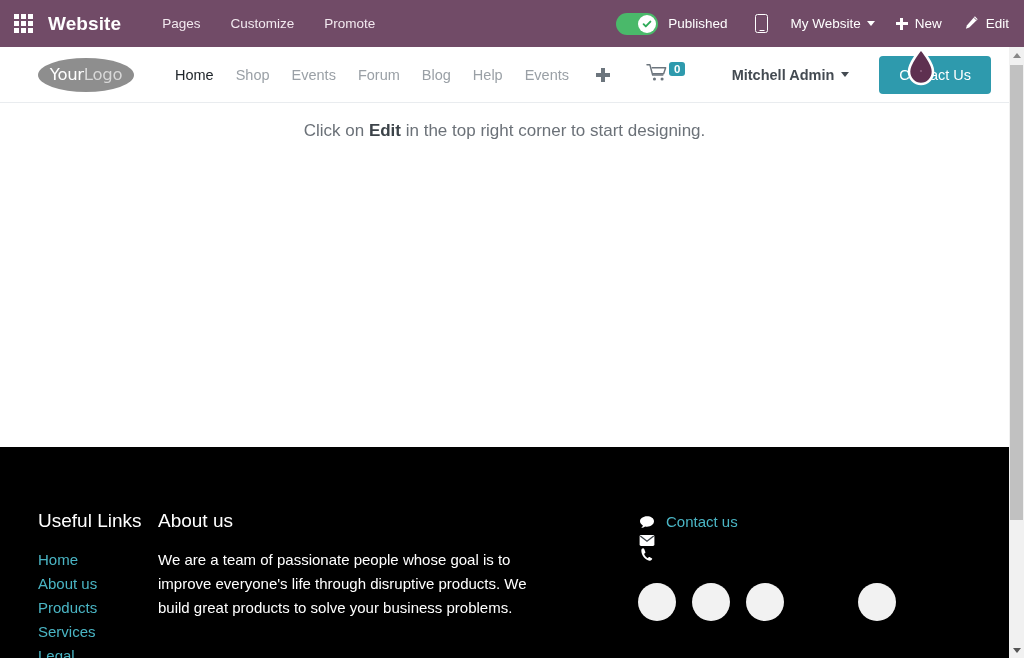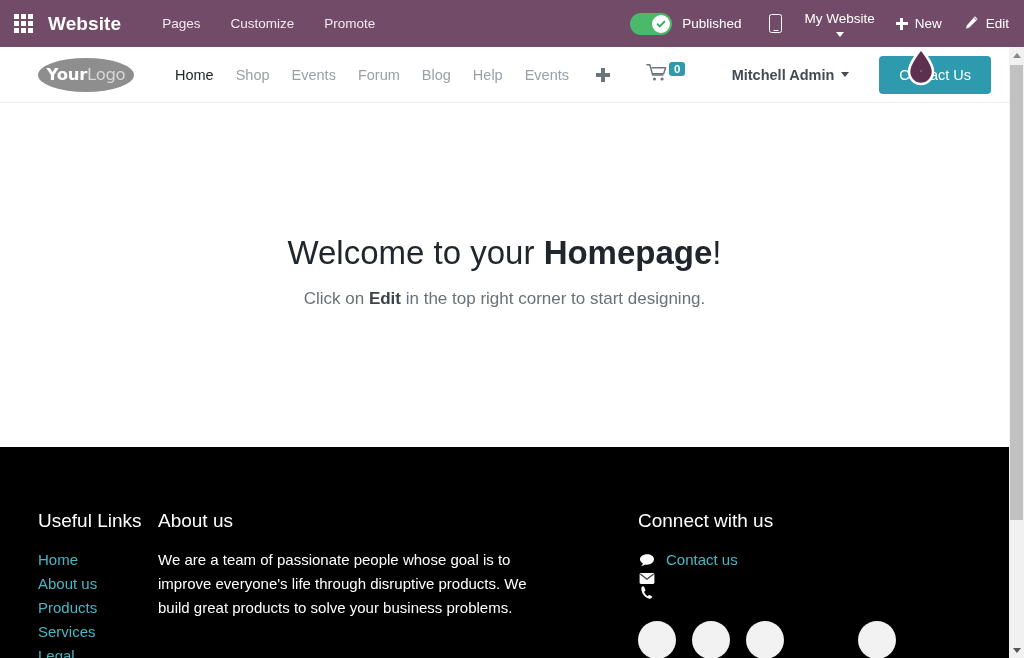--- a/index.html
+++ b/index.html
@@ -56,21 +56,21 @@
   .sys-icon-btn {
     padding: 5px 12px; cursor: pointer; display: flex; align-items: center;
   }
   .mobile-ico { width: 13px; height: 19px; border: 1.8px solid #fff; border-radius: 2.5px; position: relative; }
   .mobile-ico::after {
     content: ""; position: absolute; left: 50%; transform: translateX(-50%);
     bottom: 1px; width: 5px; height: 1.5px; background: #fff;
   }
   .sys-drop {
     font-size: 13.5px; color: #fff; padding: 6px 10px; cursor: pointer;
-    display: flex; align-items: center; gap: 6px; white-space: nowrap; flex-direction: column;
+    display: flex; align-items: center; gap: 6px; white-space: nowrap;
   }
   .caret { width: 0; height: 0; border-left: 4px solid transparent; border-right: 4px solid transparent; border-top: 5px solid #fff; }
   .sys-action {
     font-size: 13.5px; color: #fff; padding: 6px 11px; cursor: pointer;
     display: flex; align-items: center; gap: 7px; white-space: nowrap;
   }
   .plus-ico { position: relative; width: 12px; height: 12px; display:inline-block; }
   .plus-ico::before, .plus-ico::after { content:""; position:absolute; background:#fff; }
   .plus-ico::before { left: 4.5px; top: 0; width: 3px; height: 12px; }
   .plus-ico::after  { top: 4.5px; left: 0; height: 3px; width: 12px; }
@@ -80,21 +80,21 @@
     position: absolute; top: 47px; left: 0; width: 1009px; height: 56px;
     background: #ffffff; border-bottom: 1px solid #e9ecef;
     display: flex; align-items: center;
   }
   .logo {
     margin-left: 38px; width: 96px; height: 34px; border-radius: 50%/50%;
     background: #8e8e8e; display: flex; align-items: center; justify-content: center;
     font-family: "DejaVu Sans", sans-serif; font-size: 16.5px; letter-spacing: -.3px;
     cursor: pointer; flex: none;
   }
-  .logo .a { color: #ffffff; font-weight: bold; }
+  .logo .a { color: #ffffff; font-weight: normal; }
   .logo .b { color: #d8d8d8; font-weight: 400; }
   .site-nav { display: flex; align-items: center; margin-left: 30px; gap: 0; }
   .nav-link {
     font-size: 14.5px; color: #9aa0a6; padding: 6px 11px; cursor: pointer; white-space: nowrap;
   }
   .nav-link.active { color: #20262b; }
   .nav-plus {
     margin-left: 6px; padding: 6px 10px; cursor: pointer;
     position: relative; display: flex; align-items: center;
   }
@@ -281,21 +281,20 @@
     <div class="header-right">
       <div class="user-drop">
         <span>Mitchell Admin</span>
         <span class="caret"></span>
       </div>
       <button class="contact-btn">Contact Us</button>
     </div>
   </div>
 
   <div class="main">
-    <div class="hero-title"><span>Welcome to your </span><b>Homepage</b><span>!</span></div>
     <div class="hero-sub"><span>Click on </span><b>Edit</b><span> in the top right corner to start designing.</span></div>
   </div>
 
   <div class="footer">
     <div class="footer-inner">
 
       <div class="fcol-links">
         <div class="f-head">Useful Links</div>
         <a class="f-link">Home</a>
         <a class="f-link">About us</a>
@@ -303,21 +302,20 @@
         <a class="f-link">Services</a>
         <a class="f-link">Legal</a>
       </div>
 
       <div class="fcol-about">
         <div class="f-head">About us</div>
         <div class="f-about-text">We are a team of passionate people whose goal is to improve everyone's life through disruptive products. We build great products to solve your business problems.</div>
       </div>
 
       <div class="fcol-connect">
-        <div class="f-head">Connect with us</div>
 
         <div class="f-contact-row">
           <span class="f-contact-ico">
             <svg width="16" height="15" viewBox="0 0 16 15" aria-hidden="true">
               <path d="M8 1.2c-3.9 0-7 2.3-7 5.1 0 1.7 1.1 3.2 2.9 4.1-.2.9-.8 1.9-1.7 2.6 1.6-.2 3-.8 3.9-1.5.6.1 1.2.2 1.9.2 3.9 0 7-2.3 7-5.4S11.9 1.2 8 1.2z" fill="#ffffff"></path>
             </svg>
           </span>
           <a class="f-contact-link">Contact us</a>
         </div>
 

